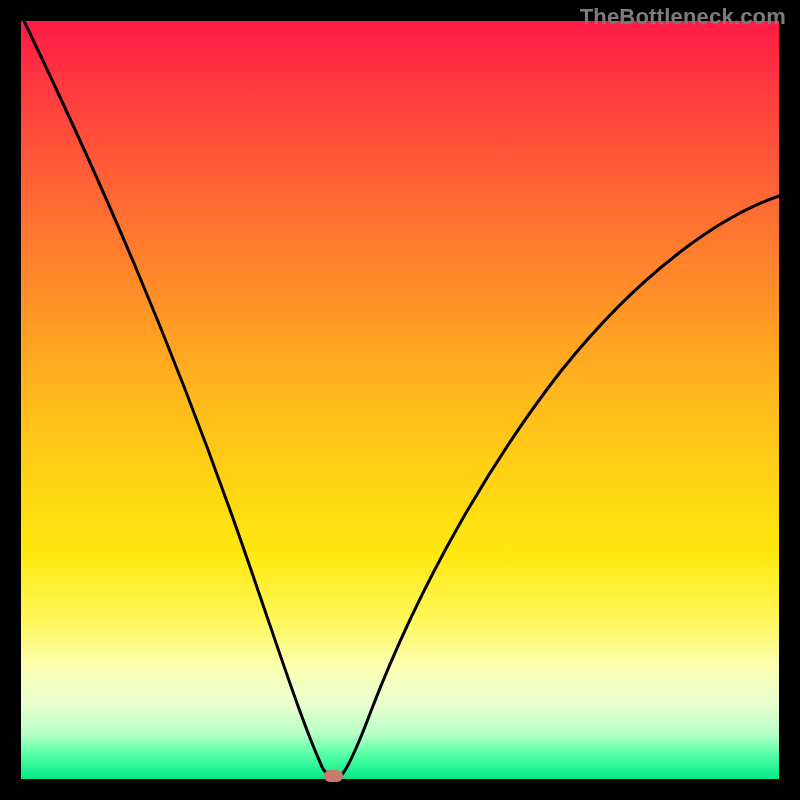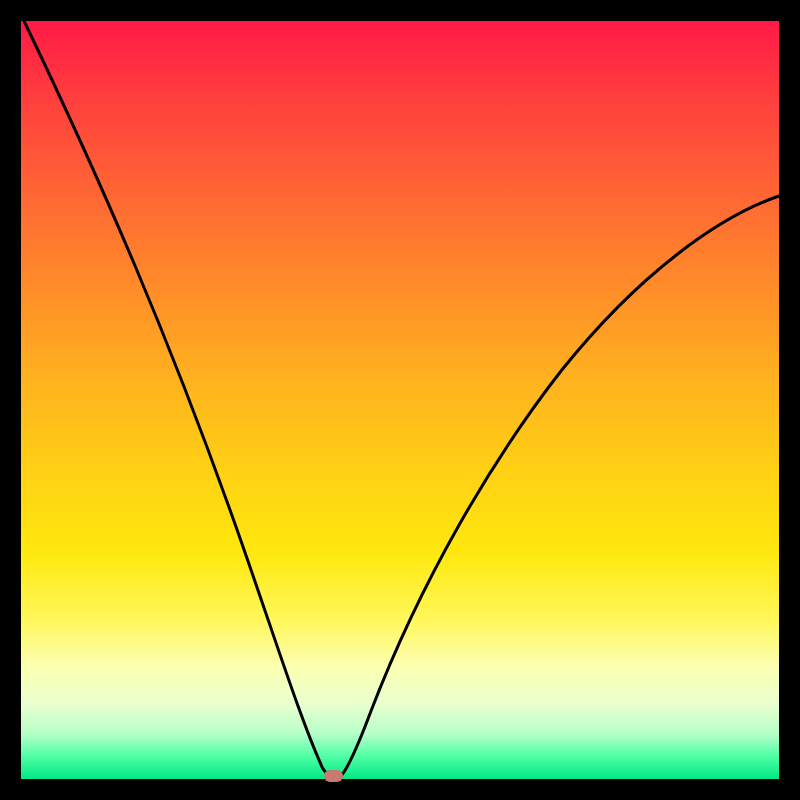--- a/index.html
+++ b/index.html
@@ -72,13 +72,14 @@
                L 308 755
                L 320 755
                C 326 748, 335 730, 350 690
                C 400 560, 470 440, 540 350
                C 620 250, 700 195, 758 175" fill="none" stroke="#000" stroke-width="3" stroke-linecap="round"></path>
 
       <rect x="303" y="749" rx="6" ry="6" width="19" height="12" fill="#c97a6e"></rect>
     </svg>
 
   </div>
+  <div class="watermark">TheBottleneck.com</div>
 </div>
 
 </body></html>

